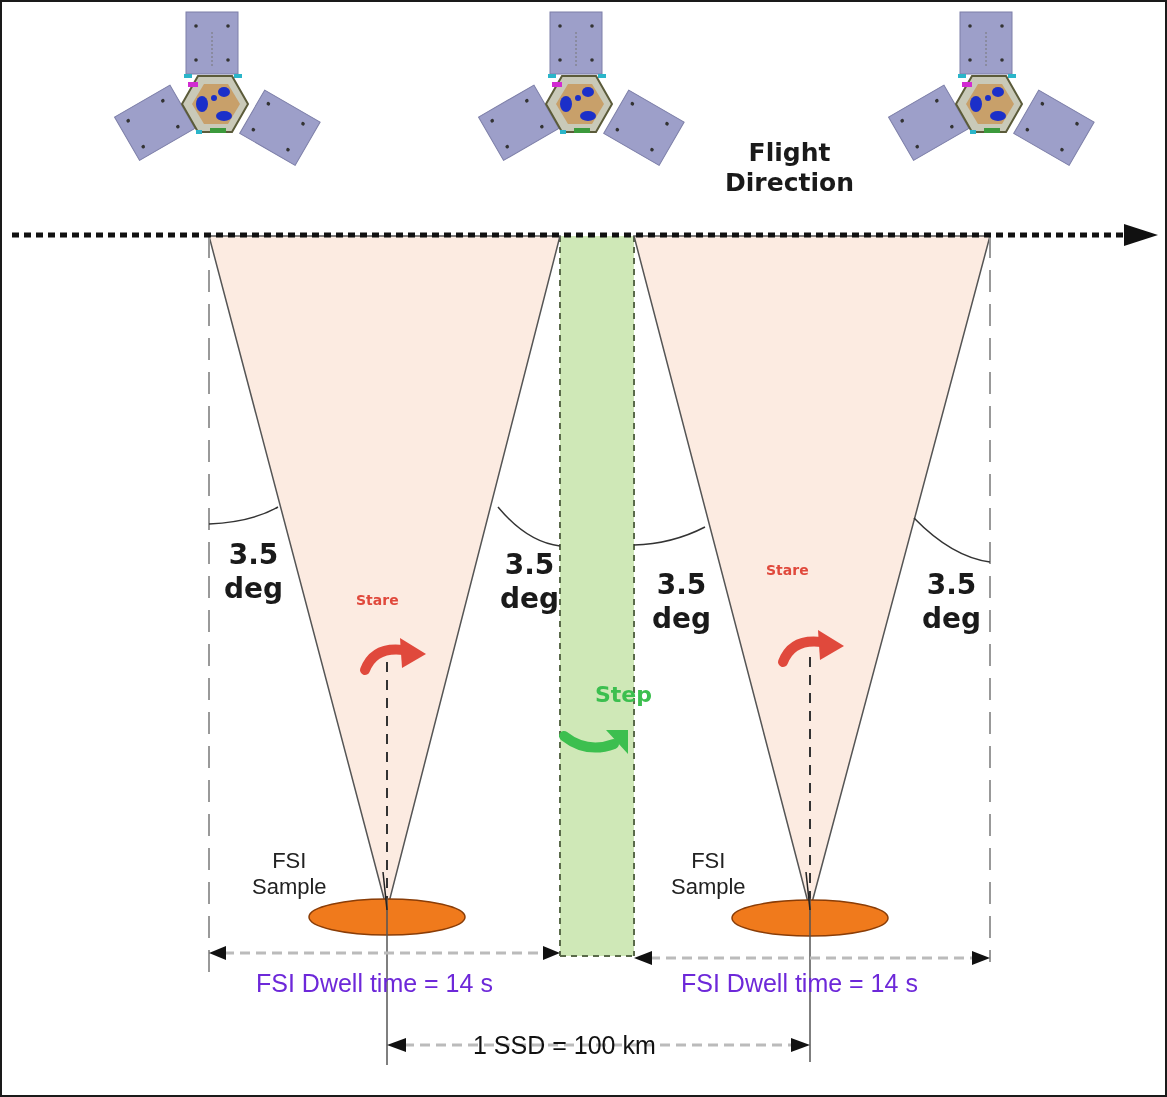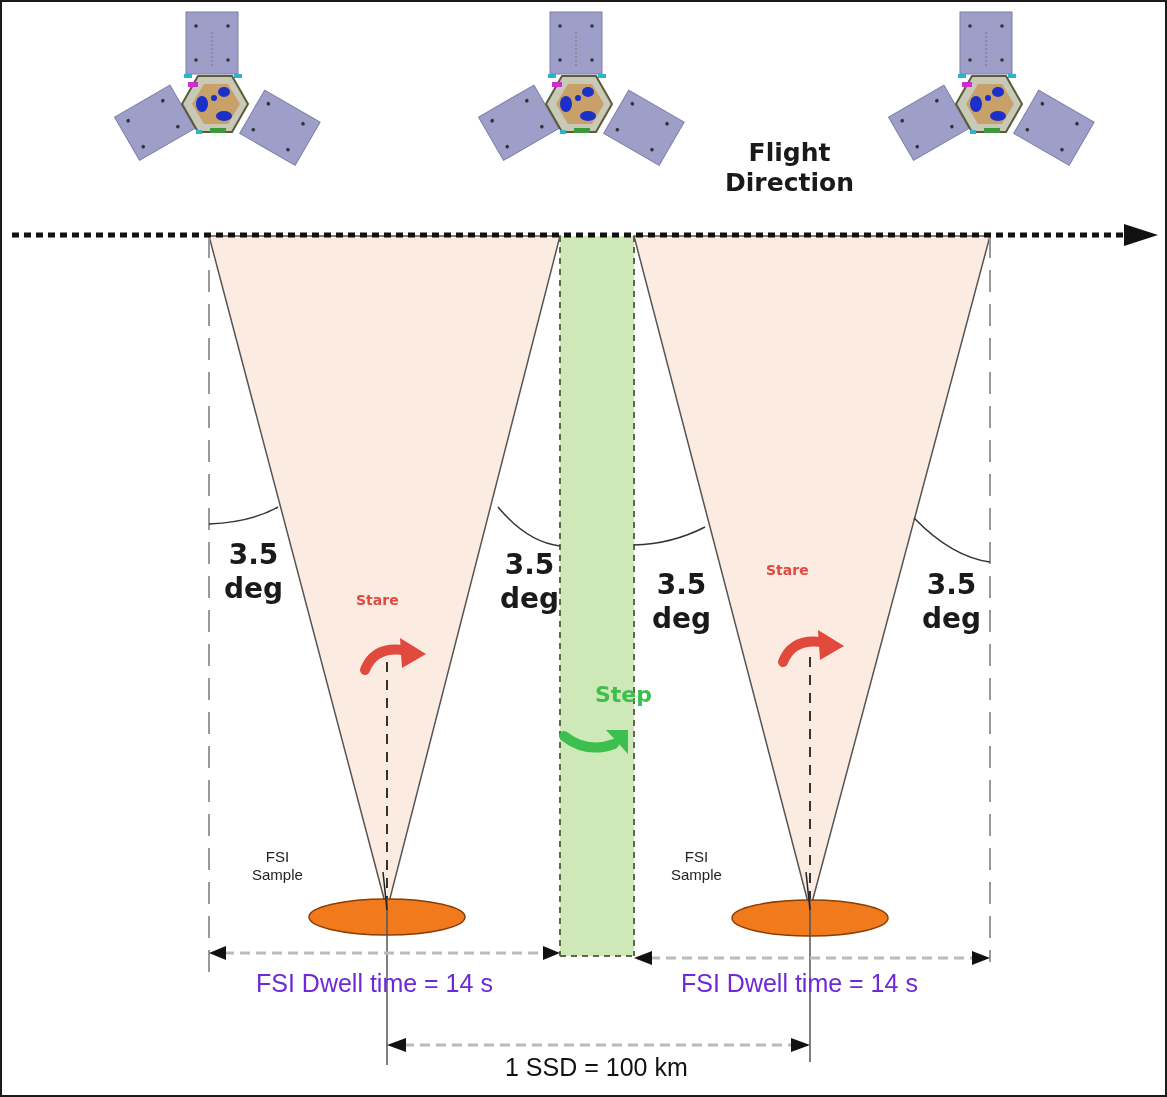--- a/index.html
+++ b/index.html
@@ -19,21 +19,21 @@
     font-weight: bold;
     color: #1a1a1a;
     text-align: center;
     line-height: 1.2;
     white-space: nowrap;
   }
   .flight { font-size: 25px; }
   .deg { font-size: 28px; }
   .stare { font-size: 14px; color: #e0493c; }
   .step { font-size: 22px; color: #3cbf4f; }
-  .fsi { font-size: 15px; font-weight: normal; font-family: "Liberation Sans", sans-serif; color:#222; }
+  .fsi { font-size: 22px; font-weight: normal; font-family: "Liberation Sans", sans-serif; color:#222; }
   .dwell { font-size: 25px; font-weight: normal; font-family: "Liberation Sans", sans-serif; color:#6d28d9; }
   .ssd { font-size: 25px; font-weight: normal; font-family: "Liberation Sans", sans-serif; color:#111; }
 </style>
 </head>
 <body>
 
 <div class="frame">
 
   <svg class="diagram" width="1167" height="1097" viewBox="0 0 1167 1097">
     <defs>
@@ -180,14 +180,14 @@
     <div>Sample</div>
   </div>
   <div class="lbl fsi" style="left:669px; top:846px;">
     <div>FSI</div>
     <div>Sample</div>
   </div>
 
   <div class="lbl dwell" style="left:254px; top:966px;">FSI Dwell time = 14 s</div>
   <div class="lbl dwell" style="left:679px; top:966px;">FSI Dwell time = 14 s</div>
 
-  <div class="lbl ssd" style="left:471px; top:1050px;margin-left:32px;">1 SSD = 100 km</div>
+  <div class="lbl ssd" style="left:471px; top:1028px;">1 SSD = 100 km</div>
 </div>
 
 </body></html>

